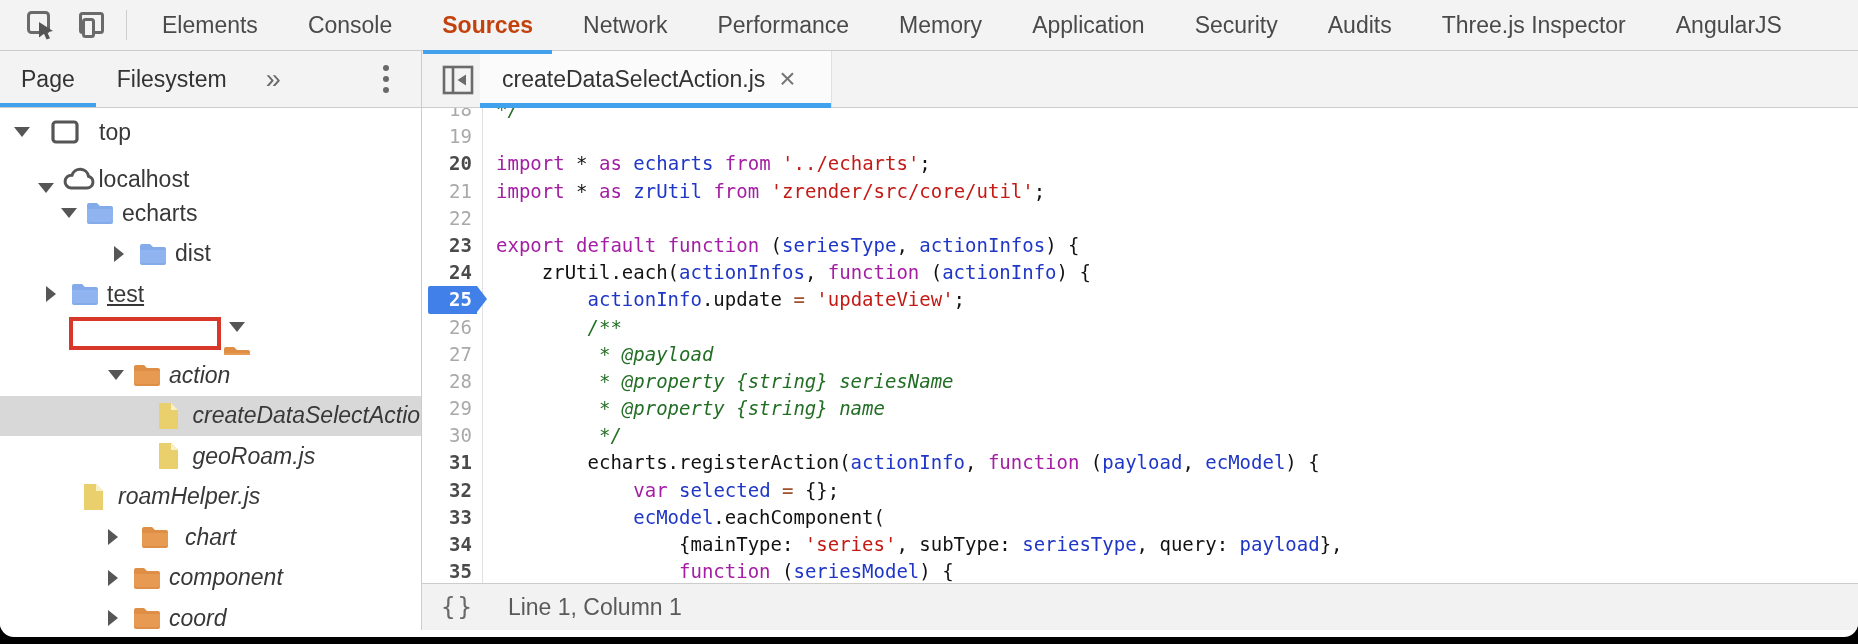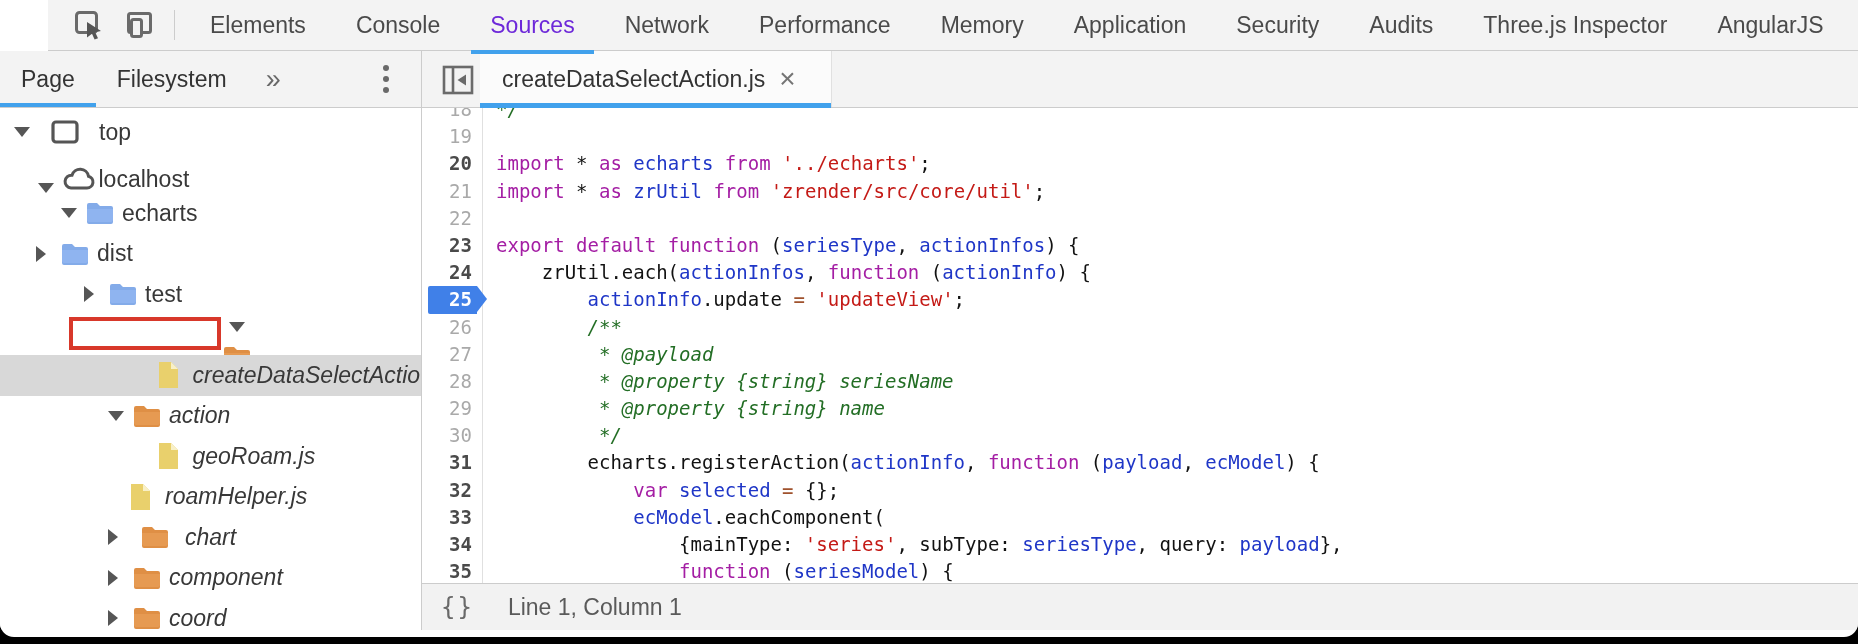--- a/index.html
+++ b/index.html
@@ -9,31 +9,31 @@
     -webkit-font-smoothing:antialiased;
   }
   .window{
     position:absolute;left:0;top:0;width:1858px;height:637px;
     background:#fff;border-radius:0 0 14px 14px;overflow:hidden;
   }
   
   .row1{
     position:absolute;left:0;top:0;right:0;height:50px;
     background:#f3f3f3;border-bottom:1px solid #ccc;
-    display:flex;align-items:center;z-index:30;overflow:visible;margin-left:48px;
+    display:flex;align-items:center;z-index:30;overflow:visible;
   }
   .toolbar-icons{display:flex;align-items:center;padding-left:24px;}
   .tbtn{width:34px;height:34px;display:flex;align-items:center;justify-content:center;margin-right:16px;}
   .tb-sep{width:1px;height:30px;background:#ccc;margin:0 6px 0 2px;}
   .main-tabs{display:flex;height:100%;margin-left:4px;}
   .main-tab{
     position:relative;height:100%;display:flex;align-items:center;
     padding:0 25px;font-size:23px;color:#4a4a4a;white-space:nowrap;
   }
-  .main-tab.active{color:#6d28d9;font-weight:normal;}
+  .main-tab.active{color:#c2410c;font-weight:bold;}
   .main-tab.active::after{
     content:"";position:absolute;left:6px;right:6px;bottom:-4px;height:4px;
     background:var(--accent-blue);z-index:40;
   }
   
   .row2{
     position:absolute;left:0;top:51px;right:0;height:56px;
     background:#f3f3f3;border-bottom:1px solid #ccc;z-index:20;
   }
   .side-tabs{
@@ -217,33 +217,33 @@
             <span class="tri-open"></span>
           </span>
           <span class="tree-icon">
             <svg width="30" height="26" viewBox="0 0 30 26">
               <path d="M2 5 a2 2 0 0 1 2-2 h8 l3 3 h11 a2 2 0 0 1 2 2 v14 a2 2 0 0 1-2 2 h-22 a2 2 0 0 1-2-2 z" fill="#83abe9"></path>
               <path d="M2 9 h26 v11 a2 2 0 0 1-2 2 h-22 a2 2 0 0 1-2-2 z" fill="#8fb4f0"></path>
             </svg>
           </span>
           <span class="label">echarts</span>
         </div>
-        <div class="tree-row" style="padding-left: 36px;">
+        <div class="tree-row" style="padding-left: 114px;">
           <span class="arrow">
             <span class="tri-closed"></span>
           </span>
           <span class="tree-icon">
             <svg width="30" height="26" viewBox="0 0 30 26">
               <path d="M2 5 a2 2 0 0 1 2-2 h8 l3 3 h11 a2 2 0 0 1 2 2 v14 a2 2 0 0 1-2 2 h-22 a2 2 0 0 1-2-2 z" fill="#83abe9"></path>
               <path d="M2 9 h26 v11 a2 2 0 0 1-2 2 h-22 a2 2 0 0 1-2-2 z" fill="#8fb4f0"></path>
             </svg>
           </span>
           <span class="label">dist</span>
         </div>
-        <div class="tree-row" style="padding-left: 84px;">
+        <div class="tree-row" style="padding-left: 46px; text-decoration: underline;">
           <span class="arrow">
             <span class="tri-closed"></span>
           </span>
           <span class="tree-icon">
             <svg width="30" height="26" viewBox="0 0 30 26">
               <path d="M2 5 a2 2 0 0 1 2-2 h8 l3 3 h11 a2 2 0 0 1 2 2 v14 a2 2 0 0 1-2 2 h-22 a2 2 0 0 1-2-2 z" fill="#83abe9"></path>
               <path d="M2 9 h26 v11 a2 2 0 0 1-2 2 h-22 a2 2 0 0 1-2-2 z" fill="#8fb4f0"></path>
             </svg>
           </span>
           <span class="label">test</span>
@@ -253,54 +253,54 @@
             <span class="tri-open"></span>
           </span>
           <span class="tree-icon">
             <svg width="30" height="26" viewBox="0 0 30 26">
               <path d="M2 5 a2 2 0 0 1 2-2 h8 l3 3 h11 a2 2 0 0 1 2 2 v14 a2 2 0 0 1-2 2 h-22 a2 2 0 0 1-2-2 z" fill="#df8f45"></path>
               <path d="M2 9 h26 v11 a2 2 0 0 1-2 2 h-22 a2 2 0 0 1-2-2 z" fill="#e69a52"></path>
             </svg>
           </span>
           <span class="label italic">src</span>
           <span class="red-box" style="left: 68.5px; width: 152px;"></span>
+        </div>
+        <div class="tree-row" style="padding-left: 108px;">
+          <span class="arrow">
+            <span class="tri-open"></span>
+          </span>
+          <span class="tree-icon">
+            <svg width="30" height="26" viewBox="0 0 30 26">
+              <path d="M2 5 a2 2 0 0 1 2-2 h8 l3 3 h11 a2 2 0 0 1 2 2 v14 a2 2 0 0 1-2 2 h-22 a2 2 0 0 1-2-2 z" fill="#df8f45"></path>
+              <path d="M2 9 h26 v11 a2 2 0 0 1-2 2 h-22 a2 2 0 0 1-2-2 z" fill="#e69a52"></path>
+            </svg>
+          </span>
+          <span class="label italic">action</span>
         </div>
         <div class="tree-row selected" style="padding-left: 131.5px;">
           <span class="arrow"></span>
           <span class="tree-icon">
             <svg width="24" height="30" viewBox="0 0 24 30">
               <path d="M3 2 h12 l7 7 v19 h-19 z" fill="#e9d06c"></path>
               <path d="M15 2 l7 7 h-7 z" fill="#f8f0c8"></path>
             </svg>
           </span>
           <span class="label italic">createDataSelectActio</span>
         </div>
-        <div class="tree-row" style="padding-left: 108px;">
-          <span class="arrow">
-            <span class="tri-open"></span>
-          </span>
-          <span class="tree-icon">
-            <svg width="30" height="26" viewBox="0 0 30 26">
-              <path d="M2 5 a2 2 0 0 1 2-2 h8 l3 3 h11 a2 2 0 0 1 2 2 v14 a2 2 0 0 1-2 2 h-22 a2 2 0 0 1-2-2 z" fill="#df8f45"></path>
-              <path d="M2 9 h26 v11 a2 2 0 0 1-2 2 h-22 a2 2 0 0 1-2-2 z" fill="#e69a52"></path>
-            </svg>
-          </span>
-          <span class="label italic">action</span>
-        </div>
         <div class="tree-row" style="padding-left: 131.5px;">
           <span class="arrow"></span>
           <span class="tree-icon">
             <svg width="24" height="30" viewBox="0 0 24 30">
               <path d="M3 2 h12 l7 7 v19 h-19 z" fill="#e9d06c"></path>
               <path d="M15 2 l7 7 h-7 z" fill="#f8f0c8"></path>
             </svg>
           </span>
           <span class="label italic">geoRoam.js</span>
         </div>
-        <div class="tree-row" style="padding-left: 104px;">
+        <div class="tree-row" style="padding-left: 57px;">
           <span class="arrow"></span>
           <span class="tree-icon">
             <svg width="24" height="30" viewBox="0 0 24 30">
               <path d="M3 2 h12 l7 7 v19 h-19 z" fill="#e9d06c"></path>
               <path d="M15 2 l7 7 h-7 z" fill="#f8f0c8"></path>
             </svg>
           </span>
           <span class="label italic">roamHelper.js</span>
         </div>
         <div class="tree-row" style="padding-left: 108px; gap: 8px;">

